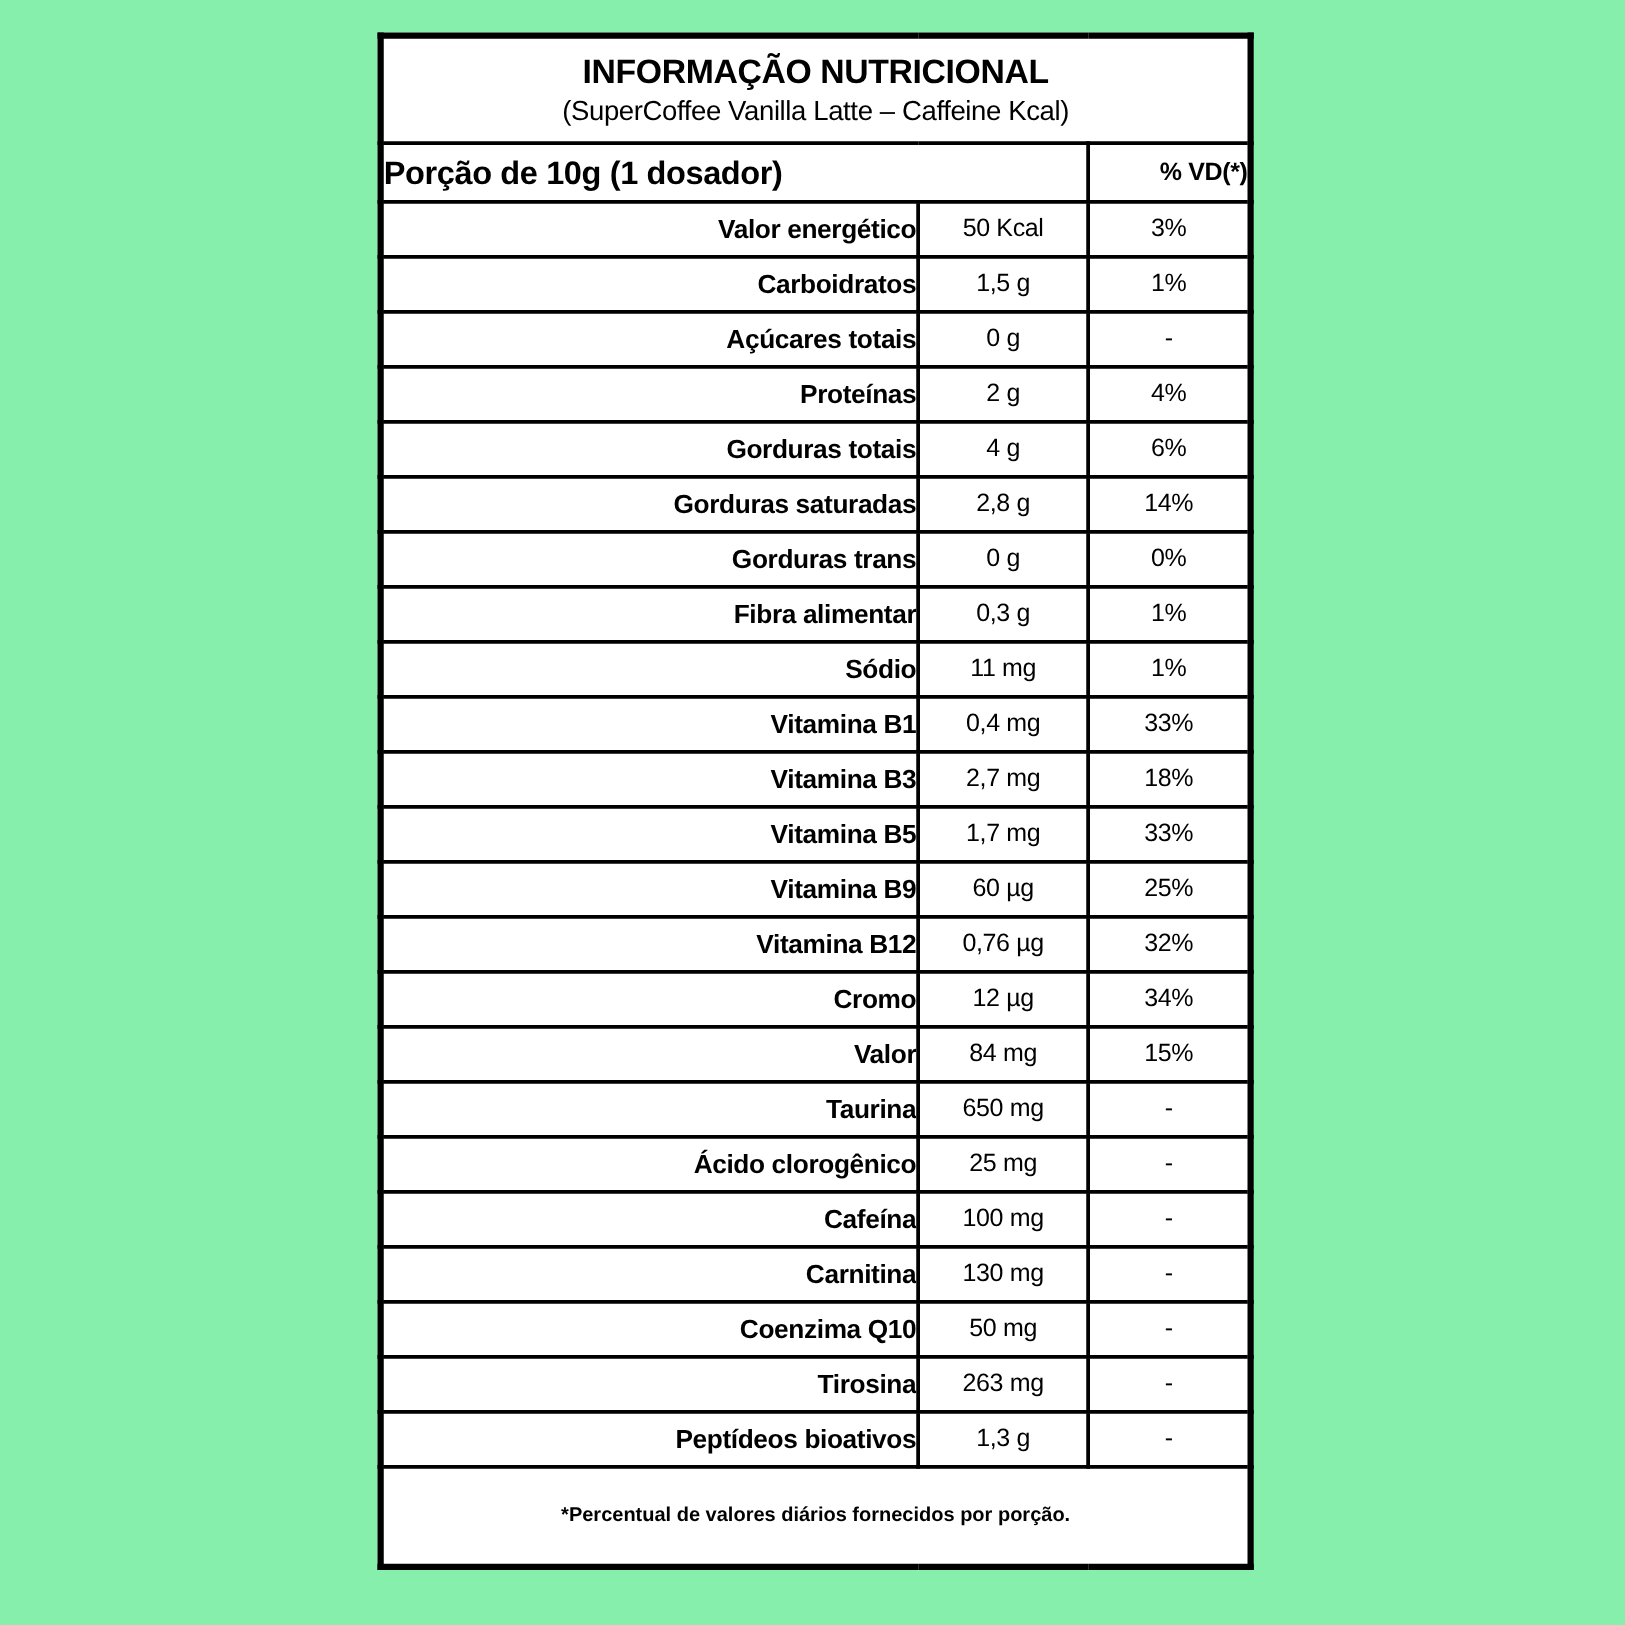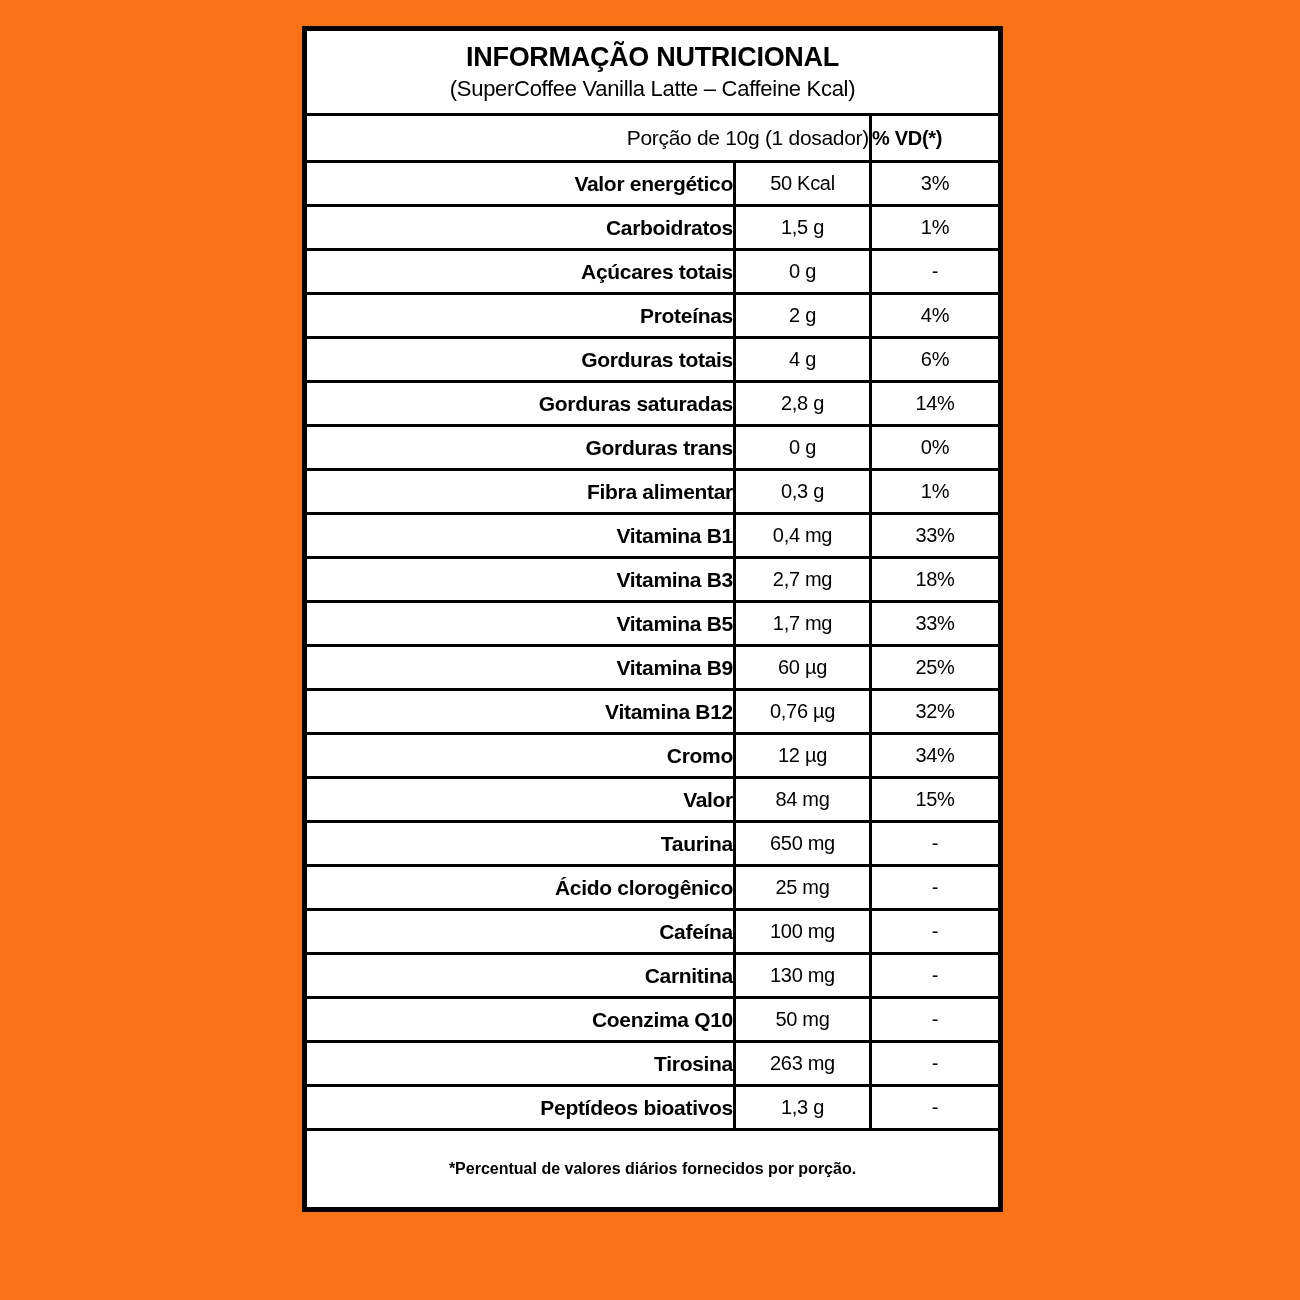--- a/index.html
+++ b/index.html
@@ -1,20 +1,20 @@
 <!DOCTYPE html>
 <html><head>
 <meta charset="utf-8">
 <style>
   html, body { margin: 0; padding: 0; background: #ffffff; }
   .page {
     position: relative;
     width: 1300px;
     height: 1300px;
-    background: #f97316;
+    background: #86efac;
     font-family: "Liberation Sans", "DejaVu Sans", sans-serif;
     color: #000000;
   }
   table.nutri {
     position: absolute;
     left: 302px;
     top: 26px;
     width: 696px;
     border-collapse: collapse;
     table-layout: fixed;
@@ -39,28 +39,28 @@
     line-height: 1.25;
   }
   .subtitle {
     font-size: 22px;
     font-weight: normal;
     letter-spacing: -0.3px;
     line-height: 1.3;
   }
   .serving-cell {
     height: 44px;
-    text-align: right;
-    font-weight: normal;
-    font-size: 21px;
+    text-align: left;
+    font-weight: bold;
+    font-size: 26px;
     letter-spacing: -0.3px;
   }
   .dv-head-cell {
     height: 44px;
-    text-align: left;
+    text-align: right;
     font-weight: bold;
     font-size: 20px;
     letter-spacing: -0.3px;
   }
   tr.data-row td { height: 41px; }
   .label-cell {
     text-align: right;
     padding-left: 26px;
     font-weight: bold;
     font-size: 21px;
@@ -144,20 +144,25 @@
     <td class="amount-cell">0 g</td>
     <td class="dv-cell">0%</td>
   </tr>
 
   <tr class="data-row">
     <td class="label-cell">Fibra alimentar</td>
     <td class="amount-cell">0,3 g</td>
     <td class="dv-cell">1%</td>
   </tr>
 
+  <tr class="data-row">
+    <td class="label-cell">Sódio</td>
+    <td class="amount-cell">11 mg</td>
+    <td class="dv-cell">1%</td>
+  </tr>
 
   <tr class="data-row">
     <td class="label-cell">Vitamina B1</td>
     <td class="amount-cell">0,4 mg</td>
     <td class="dv-cell">33%</td>
   </tr>
 
   <tr class="data-row">
     <td class="label-cell">Vitamina B3</td>
     <td class="amount-cell">2,7 mg</td>

